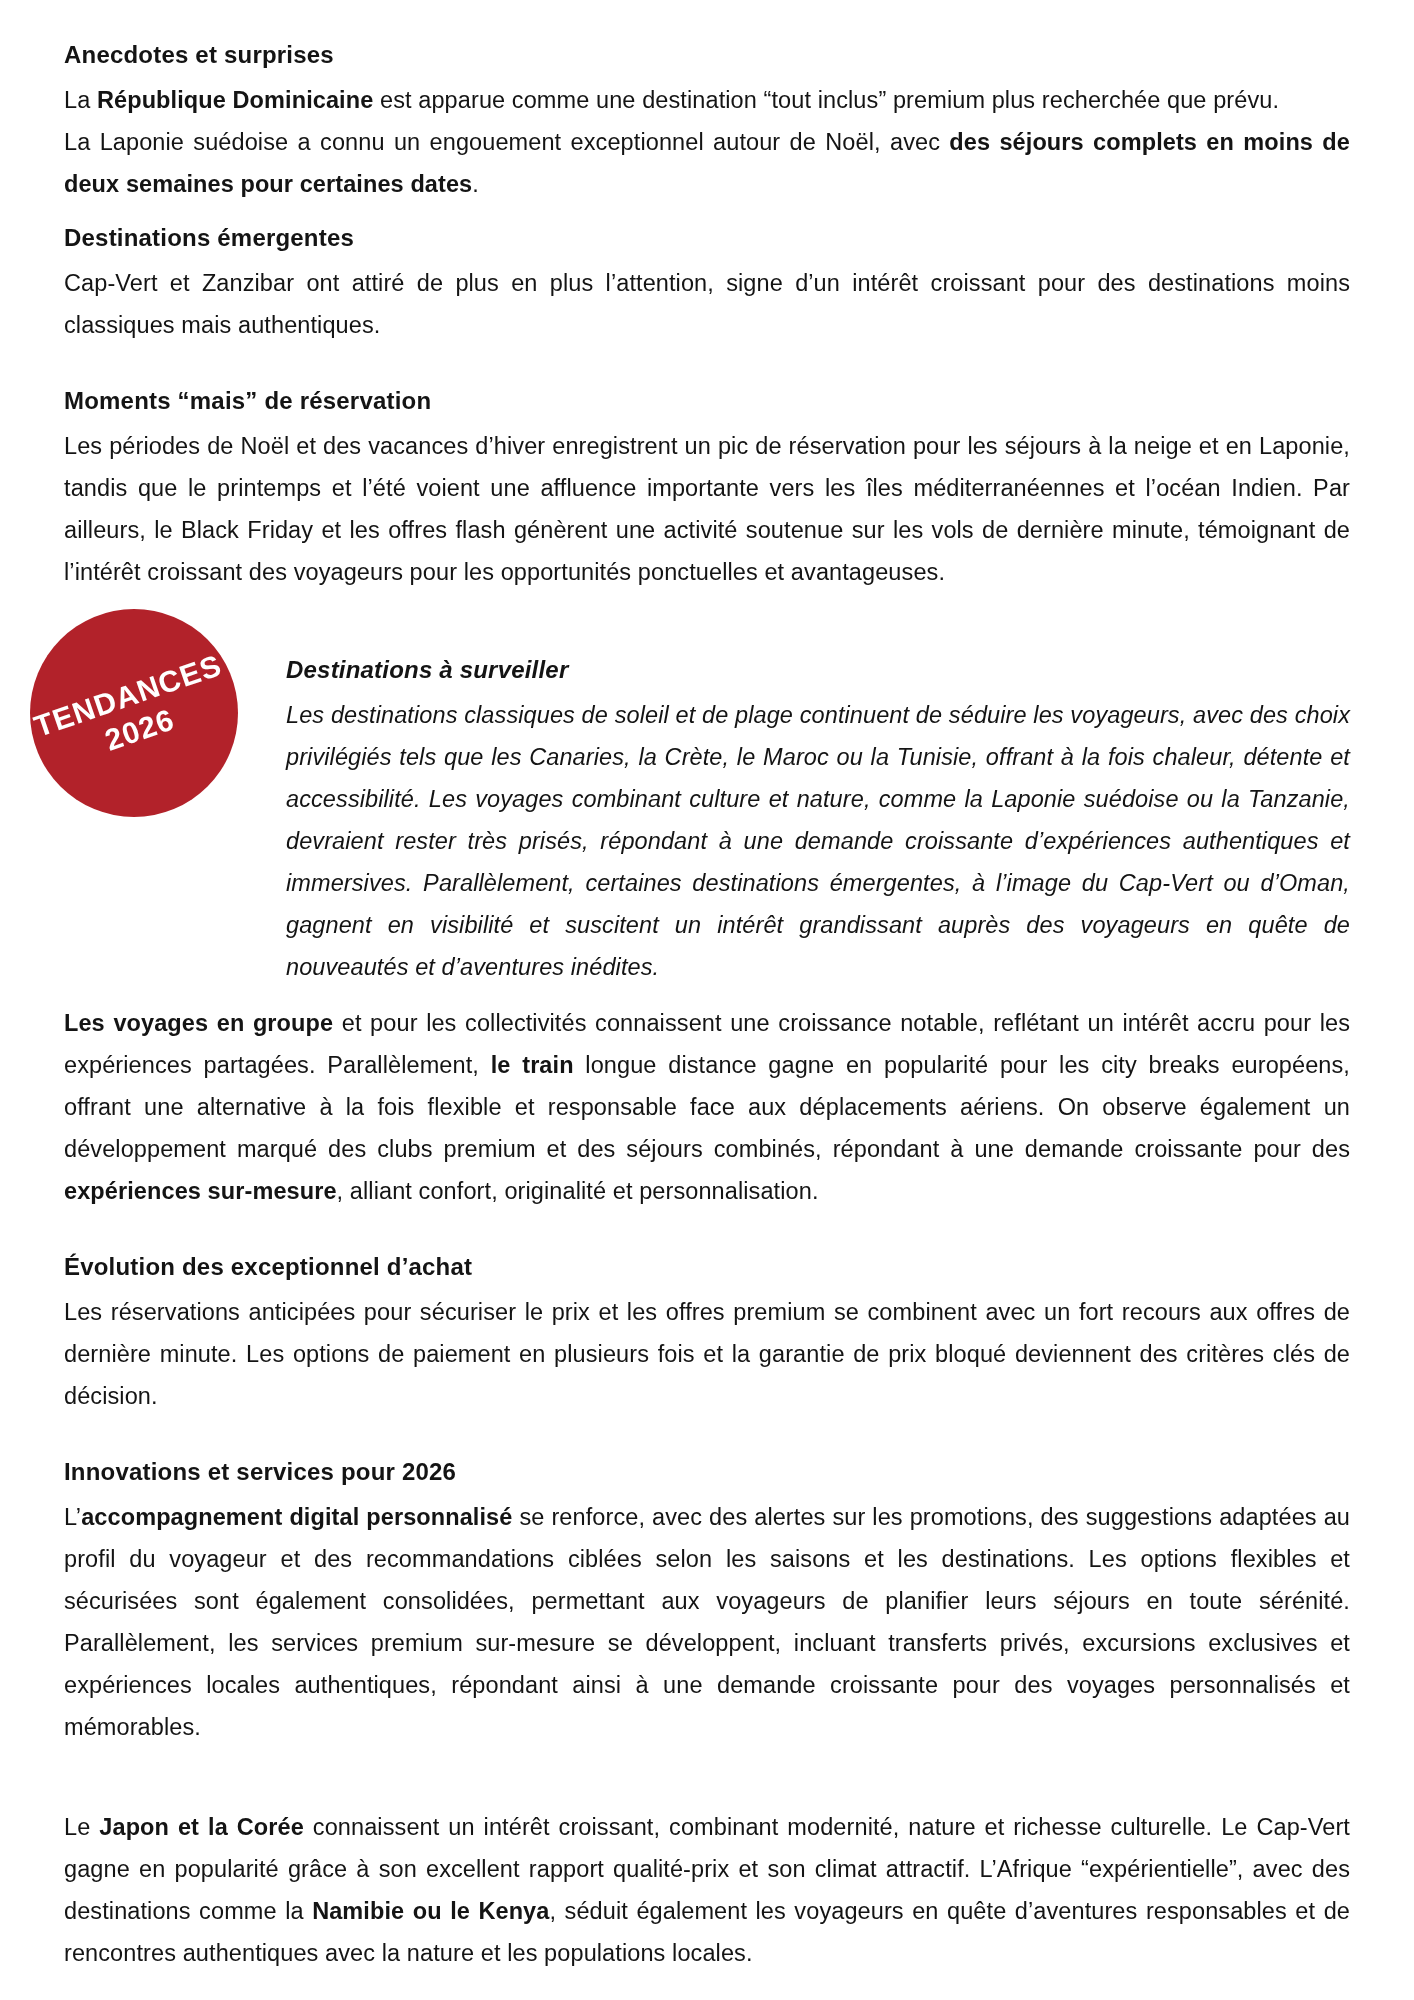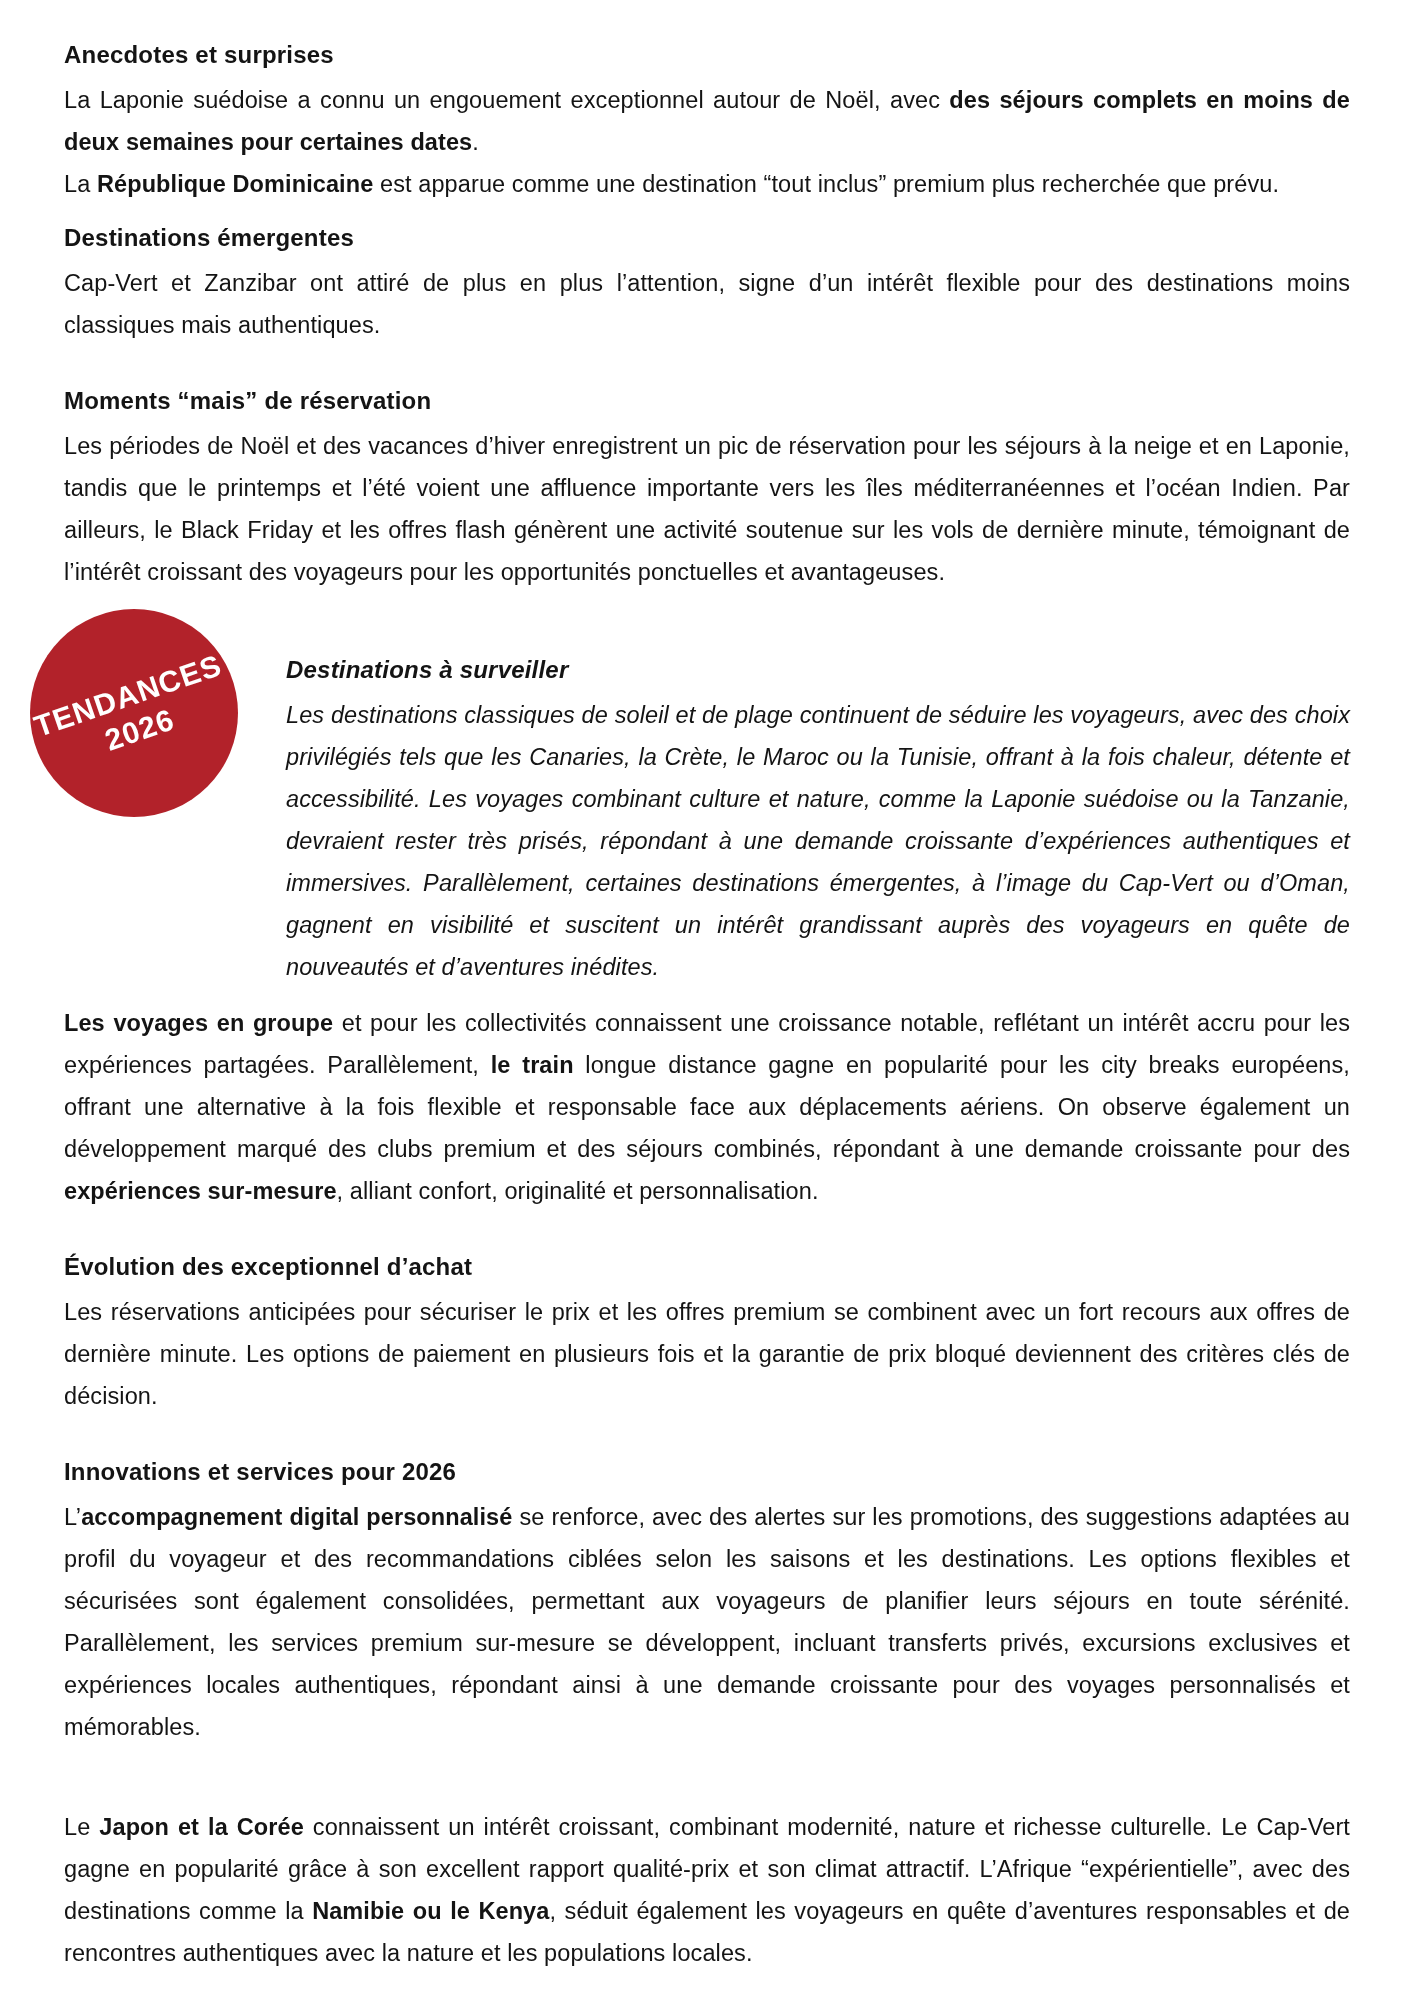--- a/index.html
+++ b/index.html
@@ -64,27 +64,27 @@
   }
   .gap-lg { margin-top: 58px; }
 </style>
 </head>
 <body>
 
 <div class="page">
 
   <div class="section tight">
     <h3>Anecdotes et surprises</h3>
+    <p><span>La </span><strong>République Dominicaine</strong><span> est apparue comme une destination “tout inclus” premium plus recherchée que prévu.</span></p>
     <p><span>La Laponie suédoise a connu un engouement exceptionnel autour de Noël, avec </span><strong>des séjours complets en moins de deux semaines pour certaines dates</strong><span>.</span></p>
-    <p><span>La </span><strong>République Dominicaine</strong><span> est apparue comme une destination “tout inclus” premium plus recherchée que prévu.</span></p>
   </div>
 
   <div class="section">
     <h3>Destinations émergentes</h3>
-    <p><span>Cap-Vert et Zanzibar ont attiré de plus en plus l’attention, signe d’un intérêt flexible pour des destinations moins classiques mais authentiques.</span></p>
+    <p><span>Cap-Vert et Zanzibar ont attiré de plus en plus l’attention, signe d’un intérêt croissant pour des destinations moins classiques mais authentiques.</span></p>
   </div>
 
   <div class="section" style="margin-bottom:0;">
     <h3>Moments “mais” de réservation</h3>
     <p><span>Les périodes de Noël et des vacances d’hiver enregistrent un pic de réservation pour les séjours à la neige et en Laponie, tandis que le printemps et l’été voient une affluence importante vers les îles méditerranéennes et l’océan Indien. Par ailleurs, le Black Friday et les offres flash génèrent une activité soutenue sur les vols de dernière minute, témoignant de l’intérêt croissant des voyageurs pour les opportunités ponctuelles et avantageuses.</span></p>
   </div>
 
   <div class="badge-row">
     <div class="badge" style="background-color: rgb(178, 34, 42); color: rgb(255, 255, 255);">
       <div class="badge-text">

